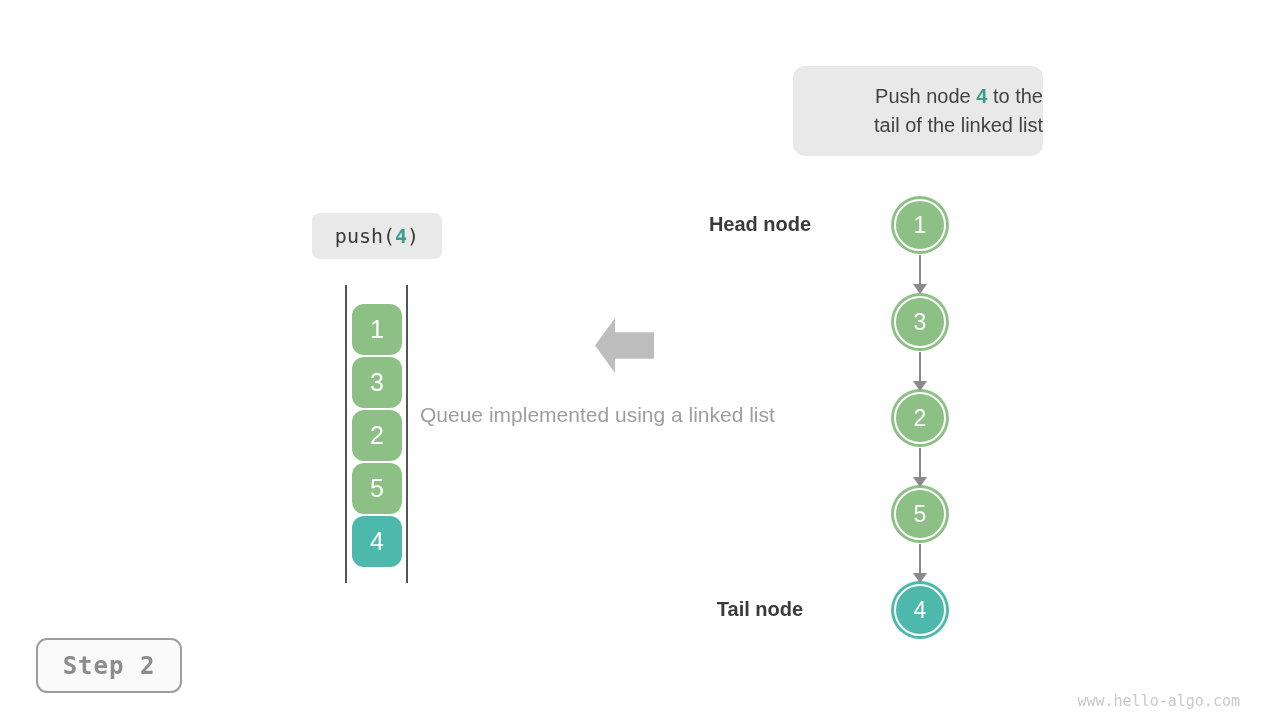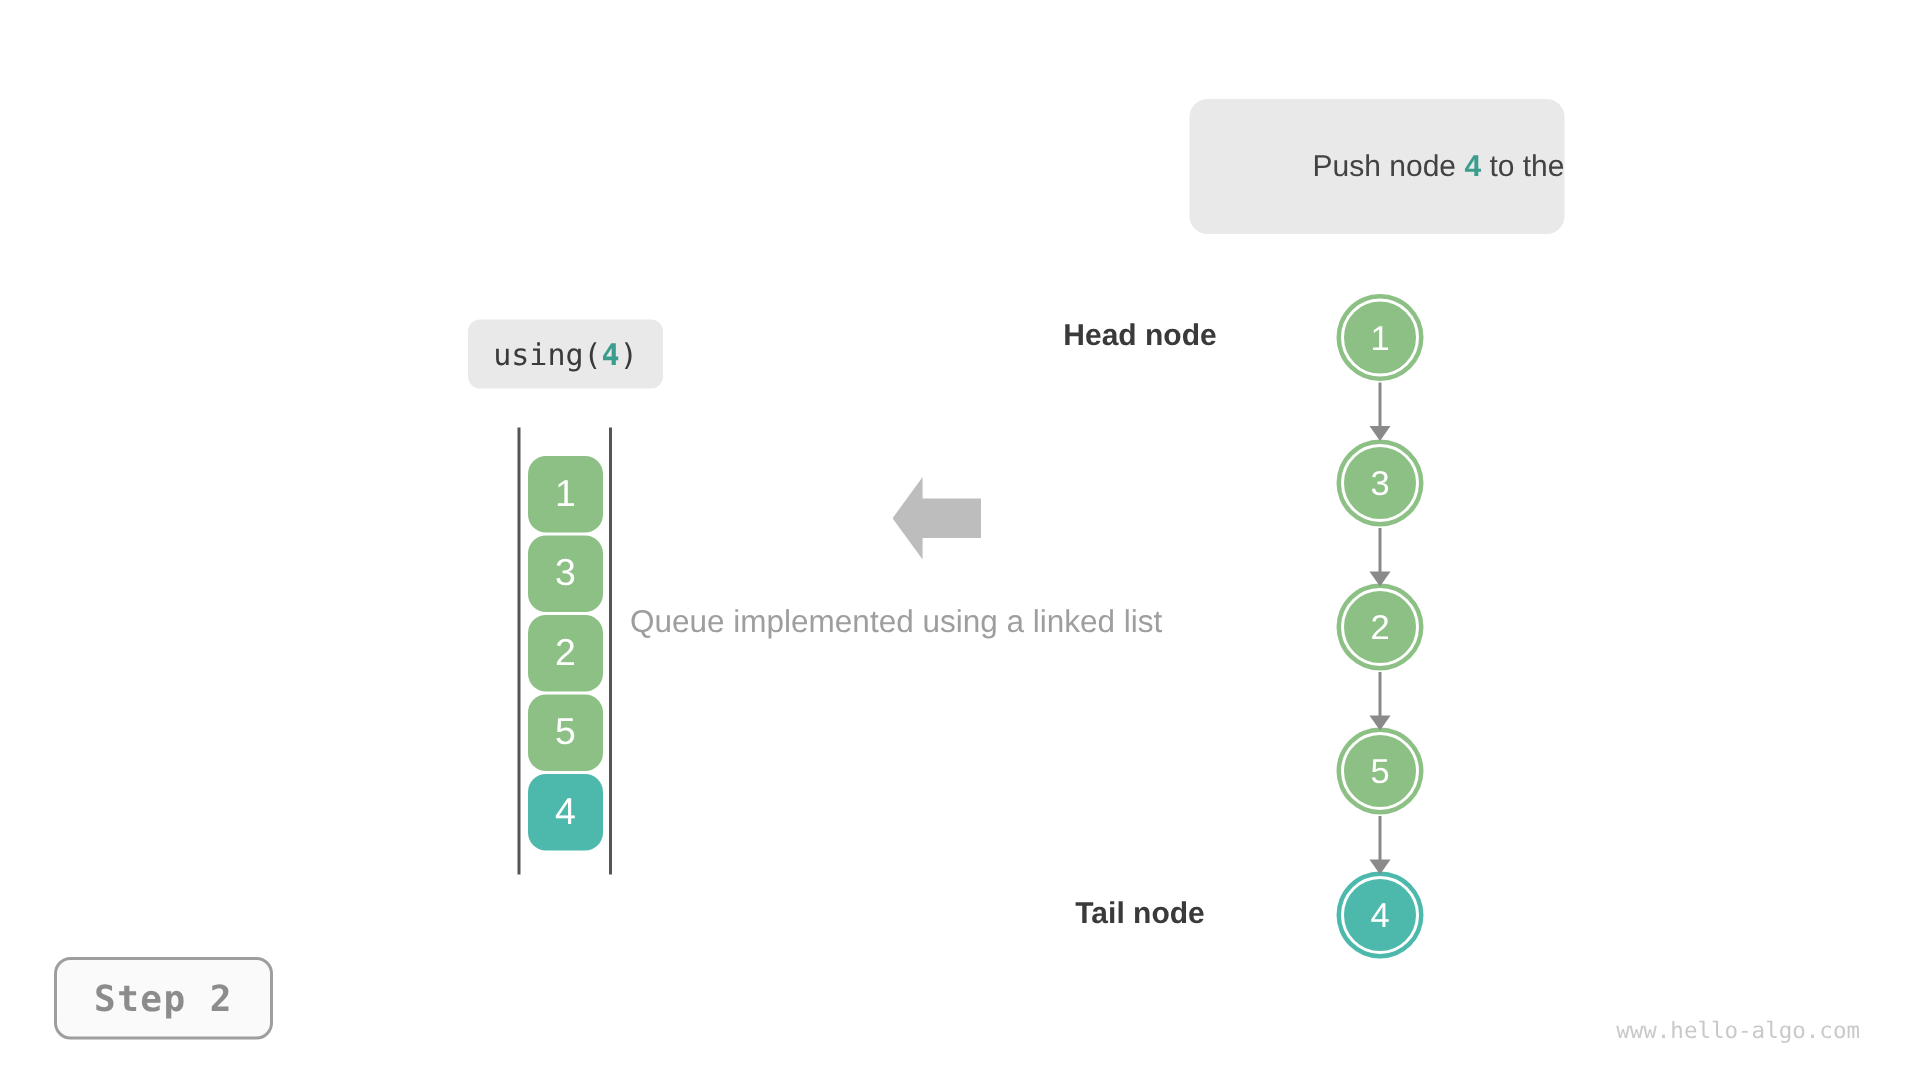--- a/index.html
+++ b/index.html
@@ -81,38 +81,39 @@
   
   .step-badge {
     position:absolute; left:36px; top:638px; width:146px; height:55px; box-sizing:border-box;
     background:#FAFAFA; border:2px solid var(--step-border,#9E9E9E); border-radius:11px;
     display:flex; align-items:center; justify-content:center;
     font-family:"DejaVu Sans Mono", monospace; font-weight:bold; font-size:24px;
     color:var(--step-text,#8C8C8C); letter-spacing:1px;
   }
 
   .watermark {
-    position:absolute; right:40px; bottom:24px;
+    position:absolute; right:40px; bottom:10px;
     font-family:"DejaVu Sans Mono", monospace; font-size:15px;
     color:var(--watermark-gray,#C9C9C9);
   }
 </style>
 </head>
 <body>
 
 <div class="canvas">
 
   <div class="callout">
     <div>
       <span>Push node </span><span class="accent">4</span><span> to the</span>
     </div>
+    <div>tail of the linked list</div>
   </div>
 
   <div class="push-call">
-    <span>using(</span>
+    <span>push(</span>
       <span class="accent">4</span>
       <span>)</span>
   </div>
 
   <div class="wall wall-left"></div>
   <div class="wall wall-right"></div>
 
   <div class="qbox green" style="top:304px">
       <span>1</span>
     </div>

